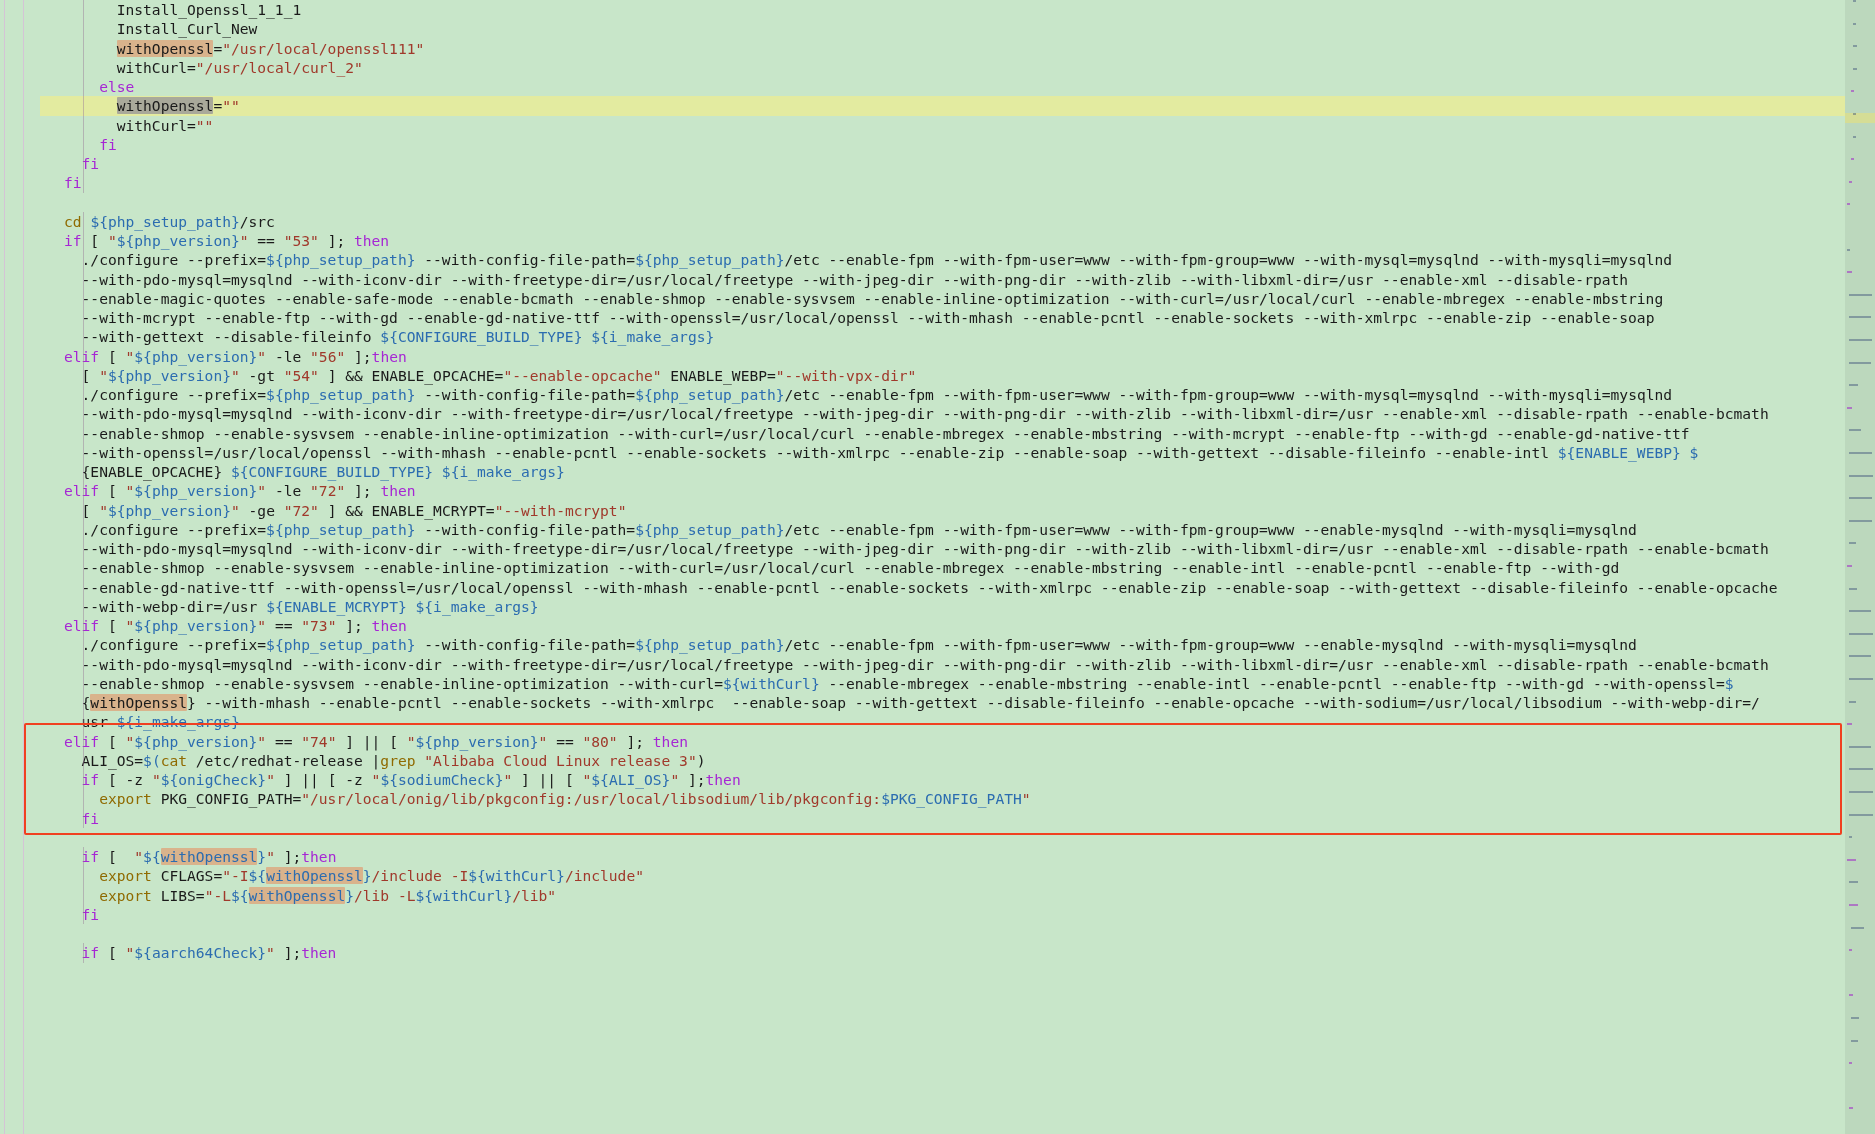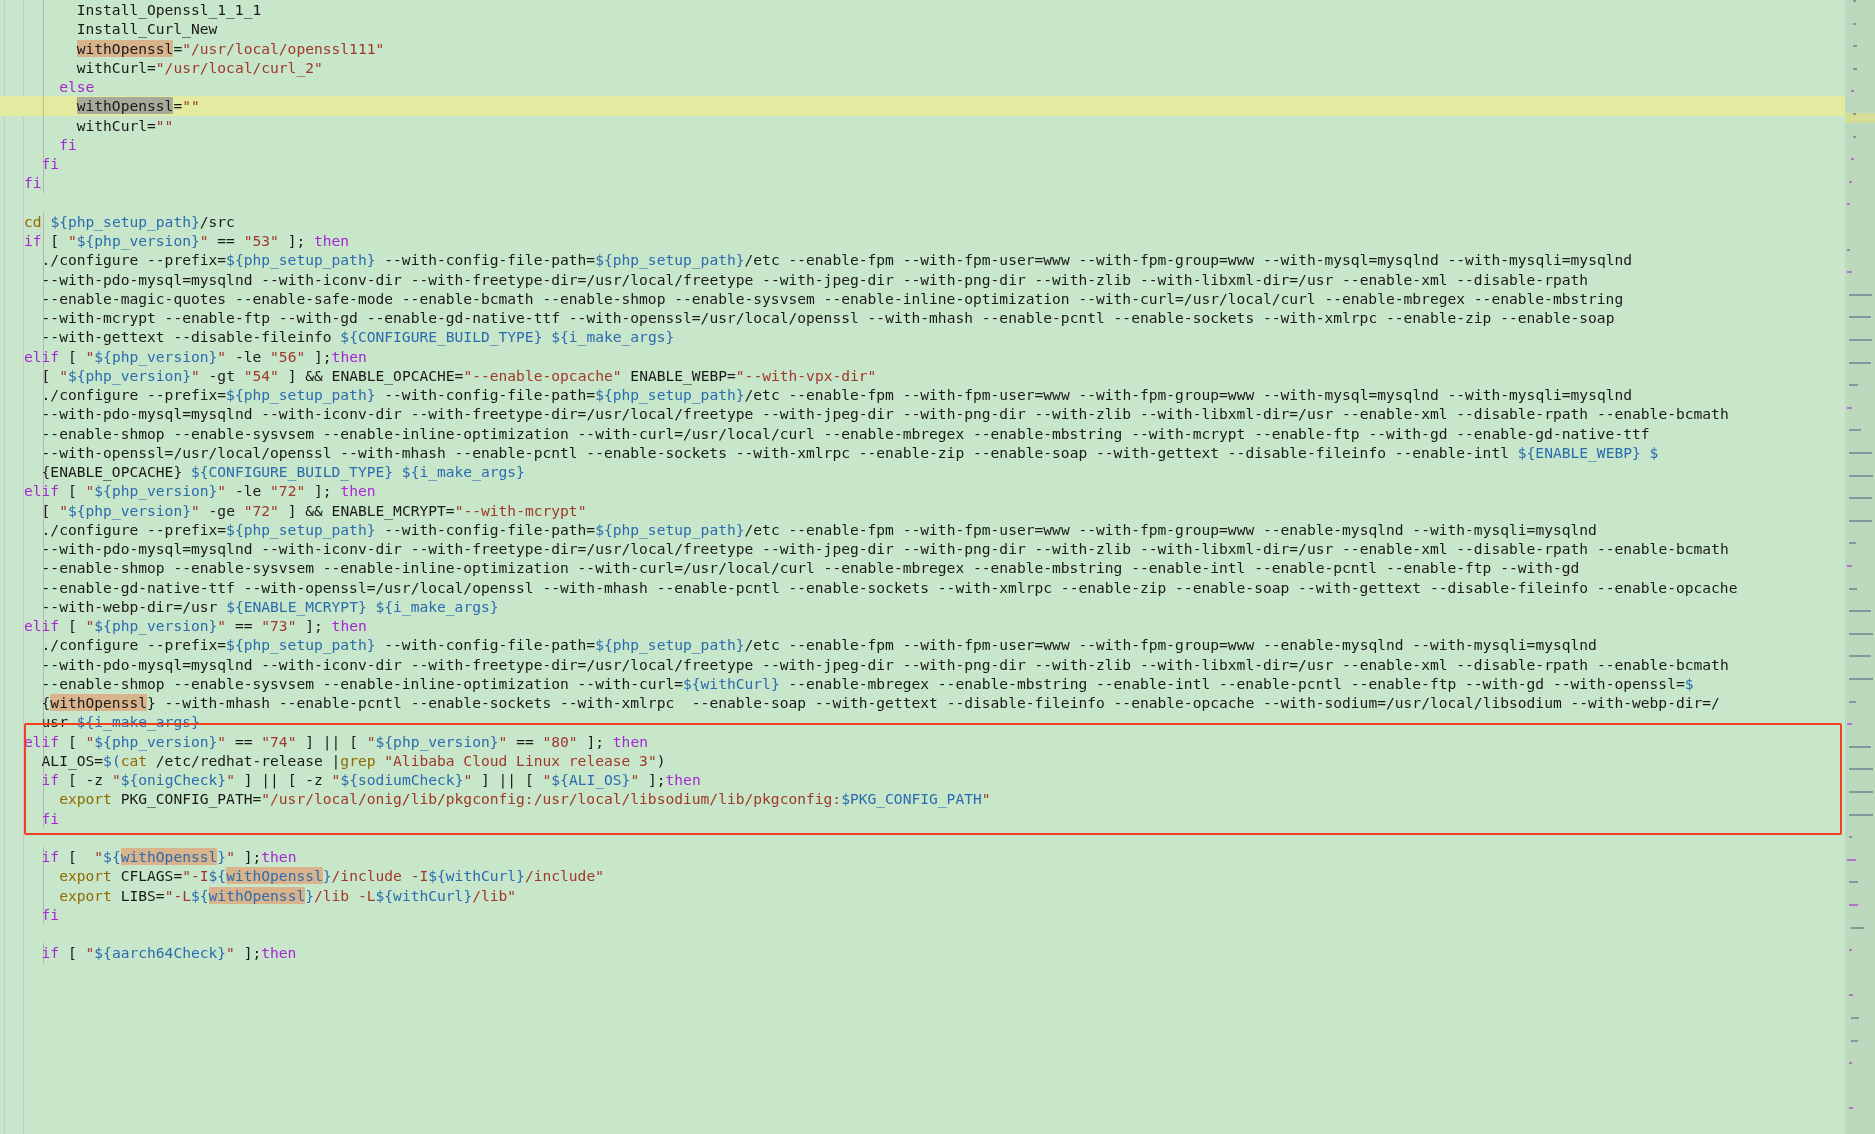--- a/index.html
+++ b/index.html
@@ -44,20 +44,21 @@
     color: #1a1a1a;
     letter-spacing: 0px;
   }
 
   .line {
     position: relative;
     height: 19.25px;
     line-height: 19.25px;
     padding-left: 24px;
     white-space: pre;
+    margin-left: 40px;
   }
   
   .line::before {
     content: "";
     position: absolute;
     left: 43px; top: 0; bottom: 0;
     width: 1px;
     background: rgba(150,120,150,.45);
   }
   .line.noguide::before { display: none; }

